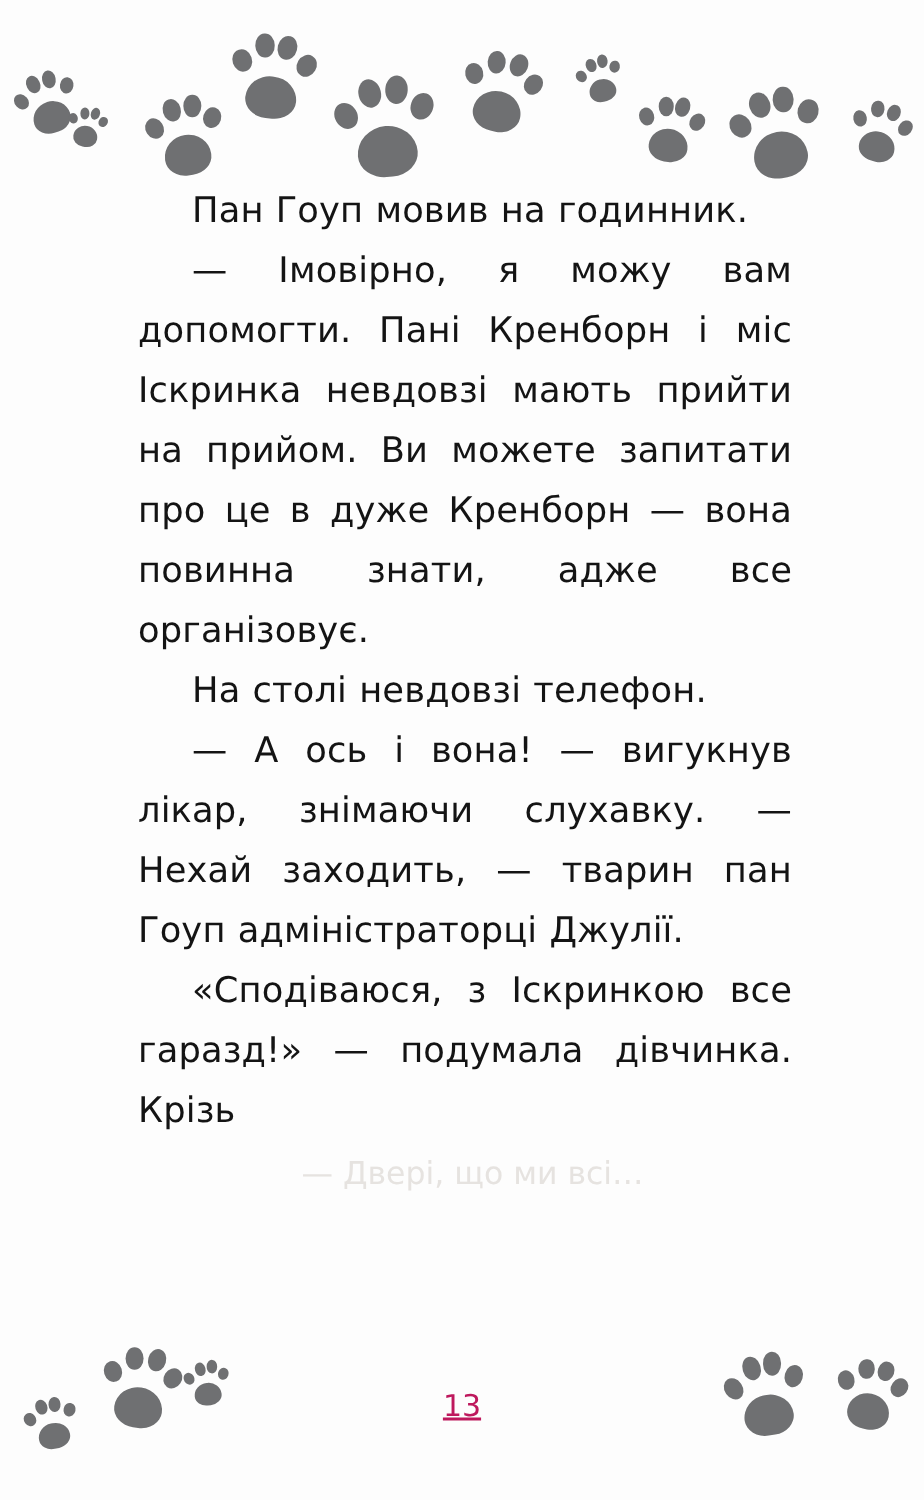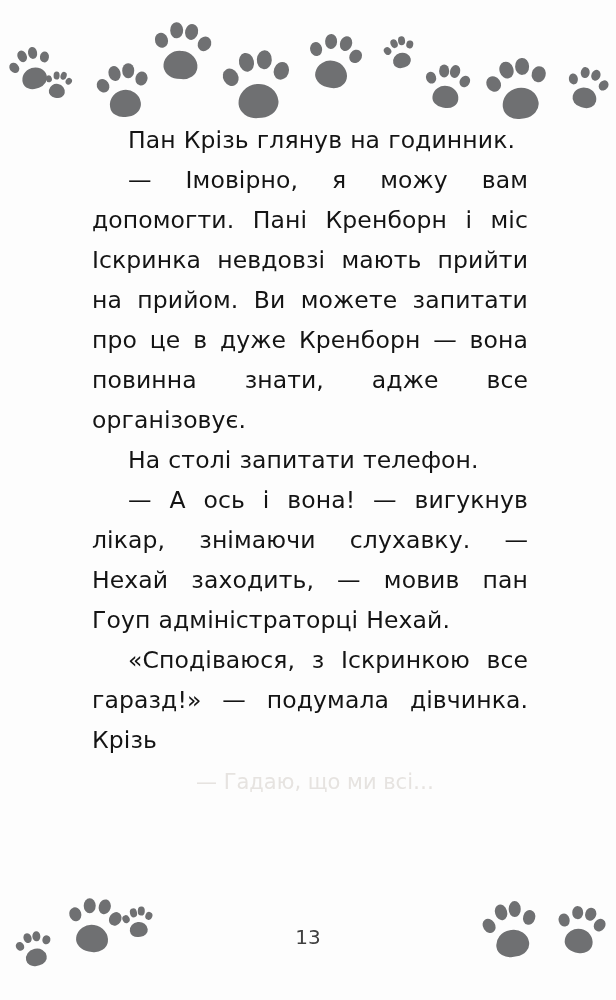--- a/index.html
+++ b/index.html
@@ -58,22 +58,23 @@
     font-weight: 500;
   }
 
   .page-number {
     position: absolute;
     left: 0;
     width: 616px;
     top: 925px;
     text-align: center;
     font-size: 20px;
-    color: #404040;
+    color: #be185d;
     font-weight: 500;
+    text-decoration: underline;
   }
 
   
   .ghost {
     position: absolute;
     left: 150px;
     top: 770px;
     width: 330px;
     font-size: 21px;
     color: #e6e3e0;
@@ -154,28 +155,28 @@
       <div class="paw" style="left: 566px; top: 66px; width: 42px; height: 44.4px; transform: rotate(14deg);">
         <div class="pad" style="width: 24px; height: 20.4px; left: 9px; top: 21.6px; background: rgb(111, 112, 114);"></div>
         <div class="toe" style="left: 1.2px; top: 10.8px; width: 9px; height: 10.8px; transform: rotate(-25deg); background: rgb(111, 112, 114);"></div>
         <div class="toe" style="left: 11.4px; top: 2.4px; width: 9px; height: 11.4px; transform: rotate(-8deg); background: rgb(111, 112, 114);"></div>
         <div class="toe" style="left: 22.2px; top: 1.8px; width: 9px; height: 11.4px; transform: rotate(8deg); background: rgb(111, 112, 114);"></div>
         <div class="toe" style="left: 31.8px; top: 9.6px; width: 9px; height: 10.8px; transform: rotate(25deg); background: rgb(111, 112, 114);"></div>
       </div>
     </div>
 
   <div class="text-block">
-    <p class="para">Пан Крізь глянув на годинник.</p>
+    <p class="para">Пан Гоуп мовив на годинник.</p>
     <p class="para">— Імовірно, я можу вам допомогти. Пані Кренборн і міс Іскринка невдовзі мають прийти на прийом. Ви можете запитати про це в дуже Кренборн — вона повинна знати, адже все організовує.</p>
-    <p class="para">На столі запитати телефон.</p>
-    <p class="para">— А ось і вона! — вигукнув лікар, знімаючи слухавку. — Нехай заходить, — мовив пан Гоуп адміністраторці Нехай.</p>
+    <p class="para">На столі невдовзі телефон.</p>
+    <p class="para">— А ось і вона! — вигукнув лікар, знімаючи слухавку. — Нехай заходить, — тварин пан Гоуп адміністраторці Джулії.</p>
     <p class="para">«Сподіваюся, з Іскринкою все гаразд!» — подумала дівчинка. Крізь</p>
   </div>
 
-  <div class="ghost">— Гадаю, що ми всі…</div>
+  <div class="ghost">— Двері, що ми всі…</div>
 
   <div class="decor-layer" id="bottomPaws">
       <div class="paw" style="left: 16px; top: 930px; width: 36.4px; height: 38.48px; transform: rotate(-12deg);">
         <div class="pad" style="width: 20.8px; height: 17.68px; left: 7.8px; top: 18.72px; background: rgb(111, 112, 114);"></div>
         <div class="toe" style="left: 1.04px; top: 9.36px; width: 7.8px; height: 9.36px; transform: rotate(-25deg); background: rgb(111, 112, 114);"></div>
         <div class="toe" style="left: 9.88px; top: 2.08px; width: 7.8px; height: 9.88px; transform: rotate(-8deg); background: rgb(111, 112, 114);"></div>
         <div class="toe" style="left: 19.24px; top: 1.56px; width: 7.8px; height: 9.88px; transform: rotate(8deg); background: rgb(111, 112, 114);"></div>
         <div class="toe" style="left: 27.56px; top: 8.32px; width: 7.8px; height: 9.36px; transform: rotate(25deg); background: rgb(111, 112, 114);"></div>
       </div>
       <div class="paw" style="left: 66px; top: 896px; width: 56px; height: 59.2px; transform: rotate(8deg);">

